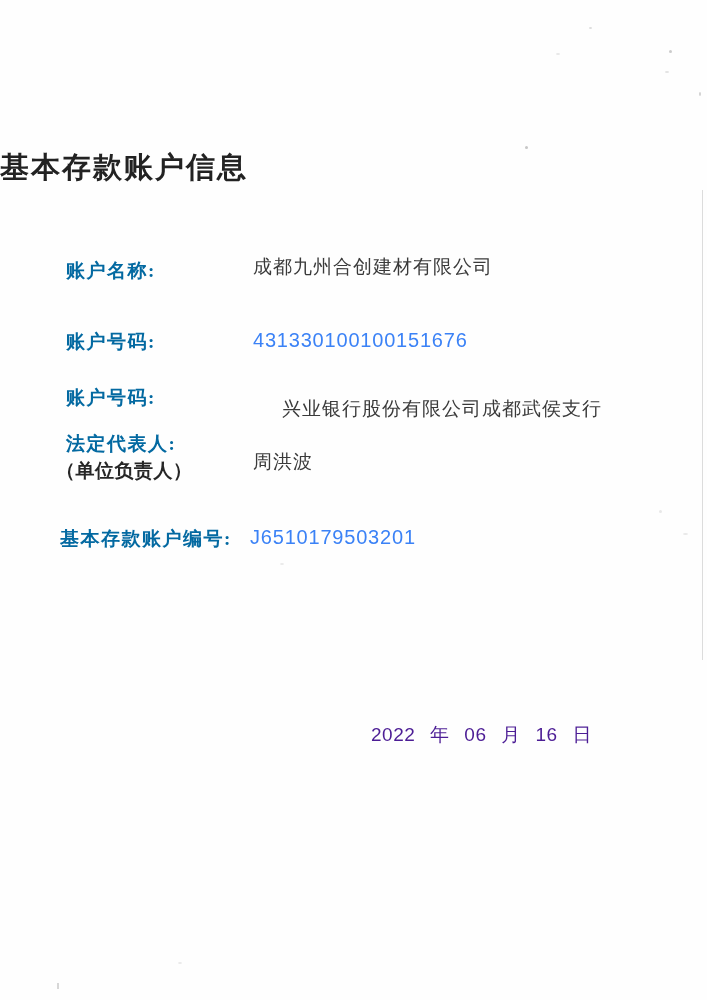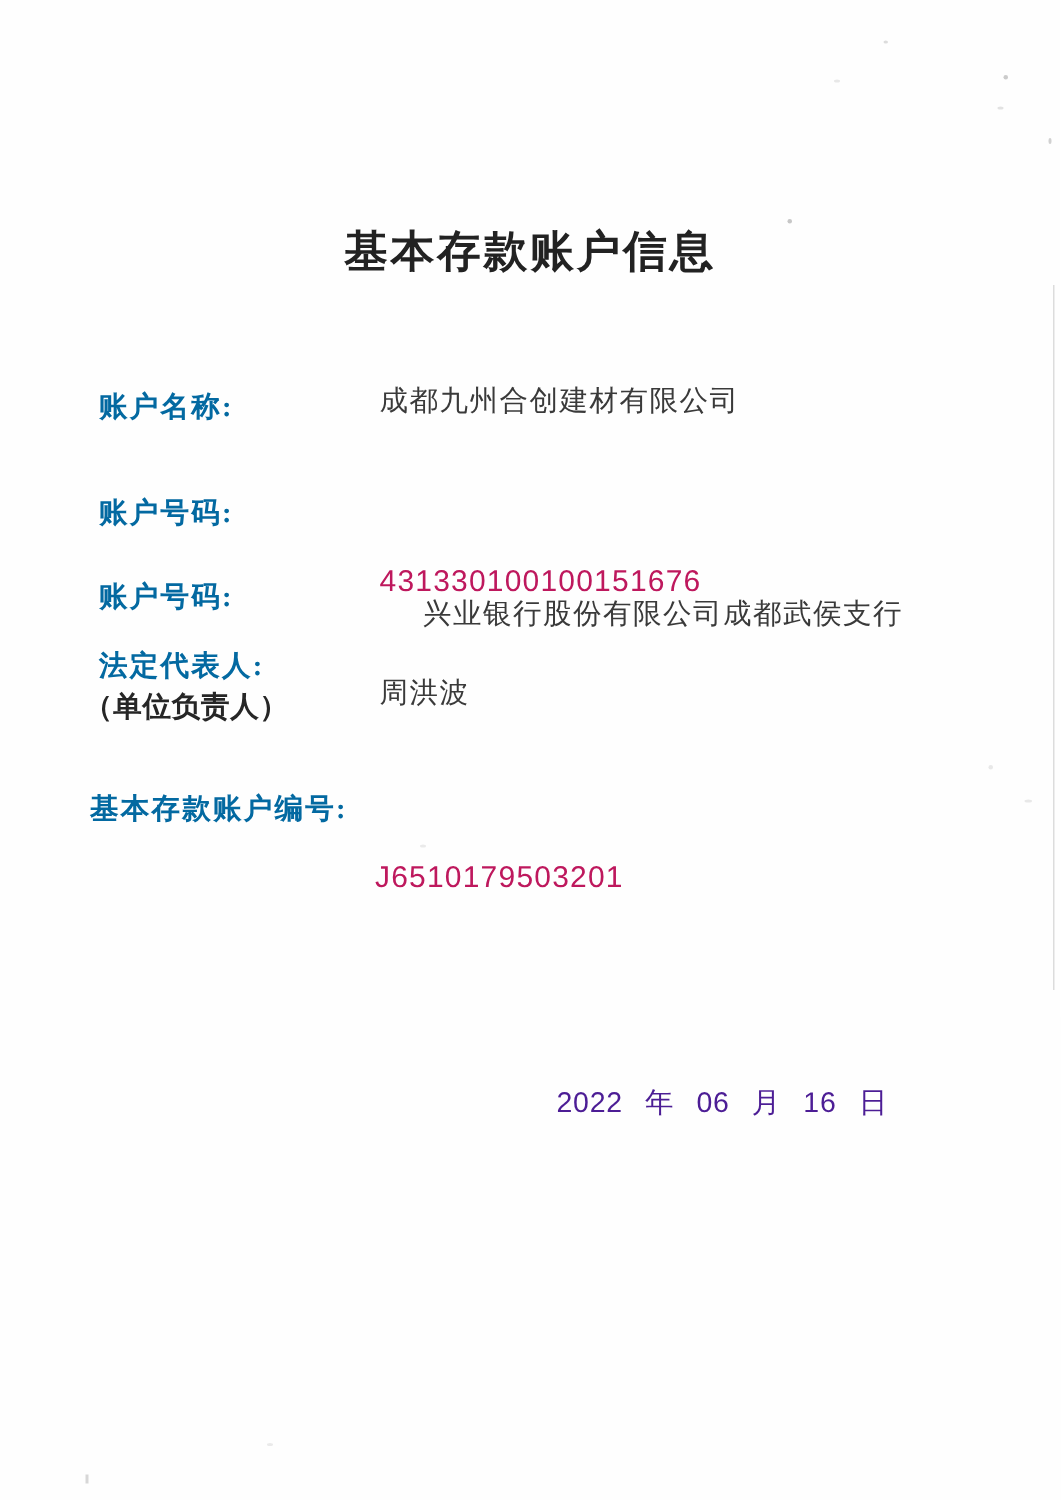--- a/index.html
+++ b/index.html
@@ -10,21 +10,20 @@
     background: #fefefdd;
     background: #fefefe;
     overflow: hidden;
     font-family: "Liberation Serif", serif;
   }
   .doc-title {
     position: absolute;
     top: 148px;
     left: 0;
     width: 100%;
-    text-align: center;
     font-size: 29px;
     font-weight: bold;
     color: #222222;
     letter-spacing: 2px;
   }
   .field-label {
     position: absolute;
     font-size: 19px;
     font-weight: bold;
     color: #0369a1;
@@ -43,24 +42,23 @@
     position: absolute;
     font-size: 19px;
     color: #3a3a3a;
     letter-spacing: 1px;
     white-space: nowrap;
   }
   .field-value-num {
     position: absolute;
     font-family: "Liberation Sans", sans-serif;
     font-size: 20px;
-    color: #be185d;
+    color: #3b82f6;
     letter-spacing: 0.8px;
     white-space: nowrap;
-    margin-top: 48px;
   }
   .issue-date {
     position: absolute;
     top: 722px;
     left: 371px;
     font-size: 19px;
     color: #4c1d95;
     word-spacing: 9px;
     letter-spacing: 0.5px;
     white-space: nowrap;

